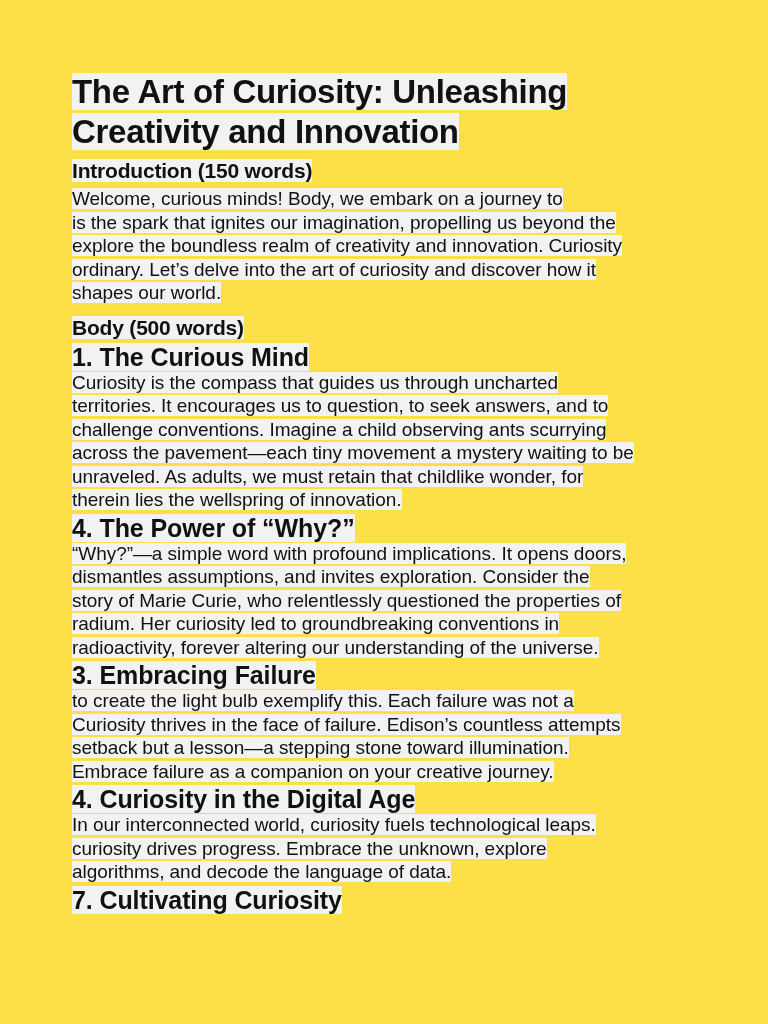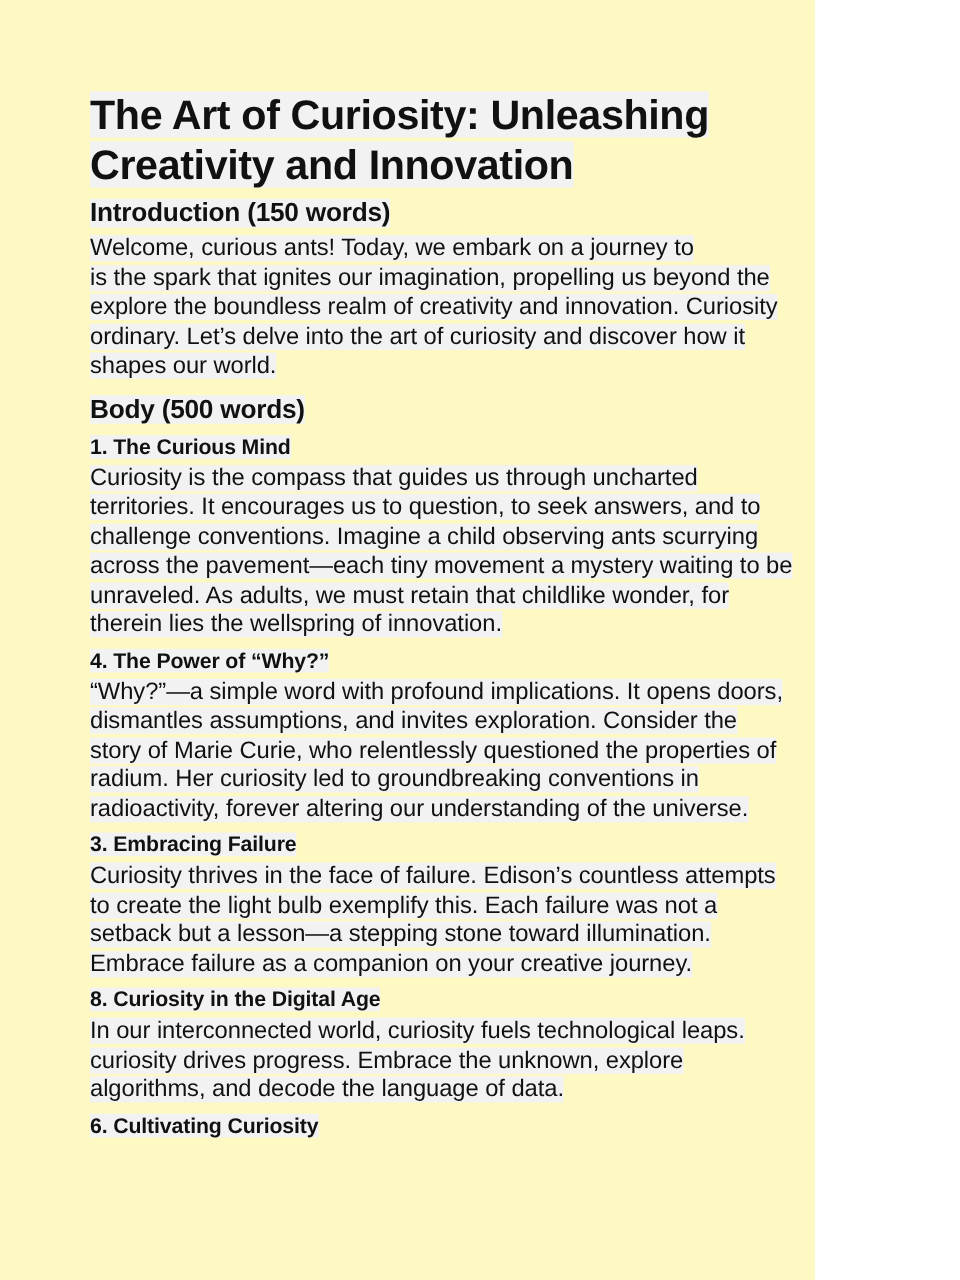--- a/index.html
+++ b/index.html
@@ -11,23 +11,23 @@
     width: 768px;
     height: 1024px;
     overflow: hidden;
     font-family: "Liberation Sans", sans-serif;
     color: #111111;
     -webkit-font-smoothing: antialiased;
   }
 
   .page {
     position: relative;
-    width: 652px;
+    width: 768px;
     height: 1024px;
-    background: #fef9c3;
+    background: #fde047;
     box-sizing: border-box;
     padding: 72px 108px 0 72px;
   }
 
   .doc {
     width: 624px;
   }
 
   
   .hl {
@@ -49,21 +49,21 @@
 
   .h2 {
     font-size: 21px;
     line-height: 33px;
     font-weight: bold;
     letter-spacing: -0.2px;
     margin: 0;
   }
 
   .h3 {
-    font-size: 17px;
+    font-size: 25px;
     line-height: 27px;
     font-weight: bold;
     letter-spacing: -0.1px;
     margin: 0;
   }
 
   .para {
     font-size: 19px;
     line-height: 23.5px;
     font-weight: normal;
@@ -83,21 +83,21 @@
     <h1 class="doc-title">
       <span class="hl"><span>The Art of Curiosity: Unleashing</span></span>
       <span class="hl"><span>Creativity and Innovation</span></span>
     </h1>
 
     <section>
       <h2 class="h2">
         <span class="hl"><span>Introduction (150 words)</span></span>
       </h2>
       <p class="para">
-        <span class="hl"><span>Welcome, curious ants! Today, we embark on a journey to</span></span>
+        <span class="hl"><span>Welcome, curious minds! Body, we embark on a journey to</span></span>
         <span class="hl"><span>is the spark that ignites our imagination, propelling us beyond the</span></span>
         <span class="hl"><span>explore the boundless realm of creativity and innovation. Curiosity</span></span>
         <span class="hl"><span>ordinary. Let’s delve into the art of curiosity and discover how it</span></span>
         <span class="hl"><span>shapes our world.</span></span>
       </p>
     </section>
 
     <div class="gap-md"></div>
 
     <section>
@@ -135,42 +135,42 @@
       </p>
     </section>
 
     <div class="gap-sm"></div>
 
     <section>
       <h3 class="h3">
         <span class="hl"><span>3. Embracing Failure</span></span>
       </h3>
       <p class="para">
+        <span class="hl"><span>to create the light bulb exemplify this. Each failure was not a</span></span>
         <span class="hl"><span>Curiosity thrives in the face of failure. Edison’s countless attempts</span></span>
-        <span class="hl"><span>to create the light bulb exemplify this. Each failure was not a</span></span>
         <span class="hl"><span>setback but a lesson—a stepping stone toward illumination.</span></span>
         <span class="hl"><span>Embrace failure as a companion on your creative journey.</span></span>
       </p>
     </section>
 
     <div class="gap-sm"></div>
 
     <section>
       <h3 class="h3">
-        <span class="hl"><span>8. Curiosity in the Digital Age</span></span>
+        <span class="hl"><span>4. Curiosity in the Digital Age</span></span>
       </h3>
       <p class="para">
         <span class="hl"><span>In our interconnected world, curiosity fuels technological leaps.</span></span>
         <span class="hl"><span>curiosity drives progress. Embrace the unknown, explore</span></span>
         <span class="hl"><span>algorithms, and decode the language of data.</span></span>
       </p>
     </section>
 
     <div class="gap-sm"></div>
 
     <section>
       <h3 class="h3">
-        <span class="hl"><span>6. Cultivating Curiosity</span></span>
+        <span class="hl"><span>7. Cultivating Curiosity</span></span>
       </h3>
     </section>
 
   </article>
 </div>
 
 </body></html>

